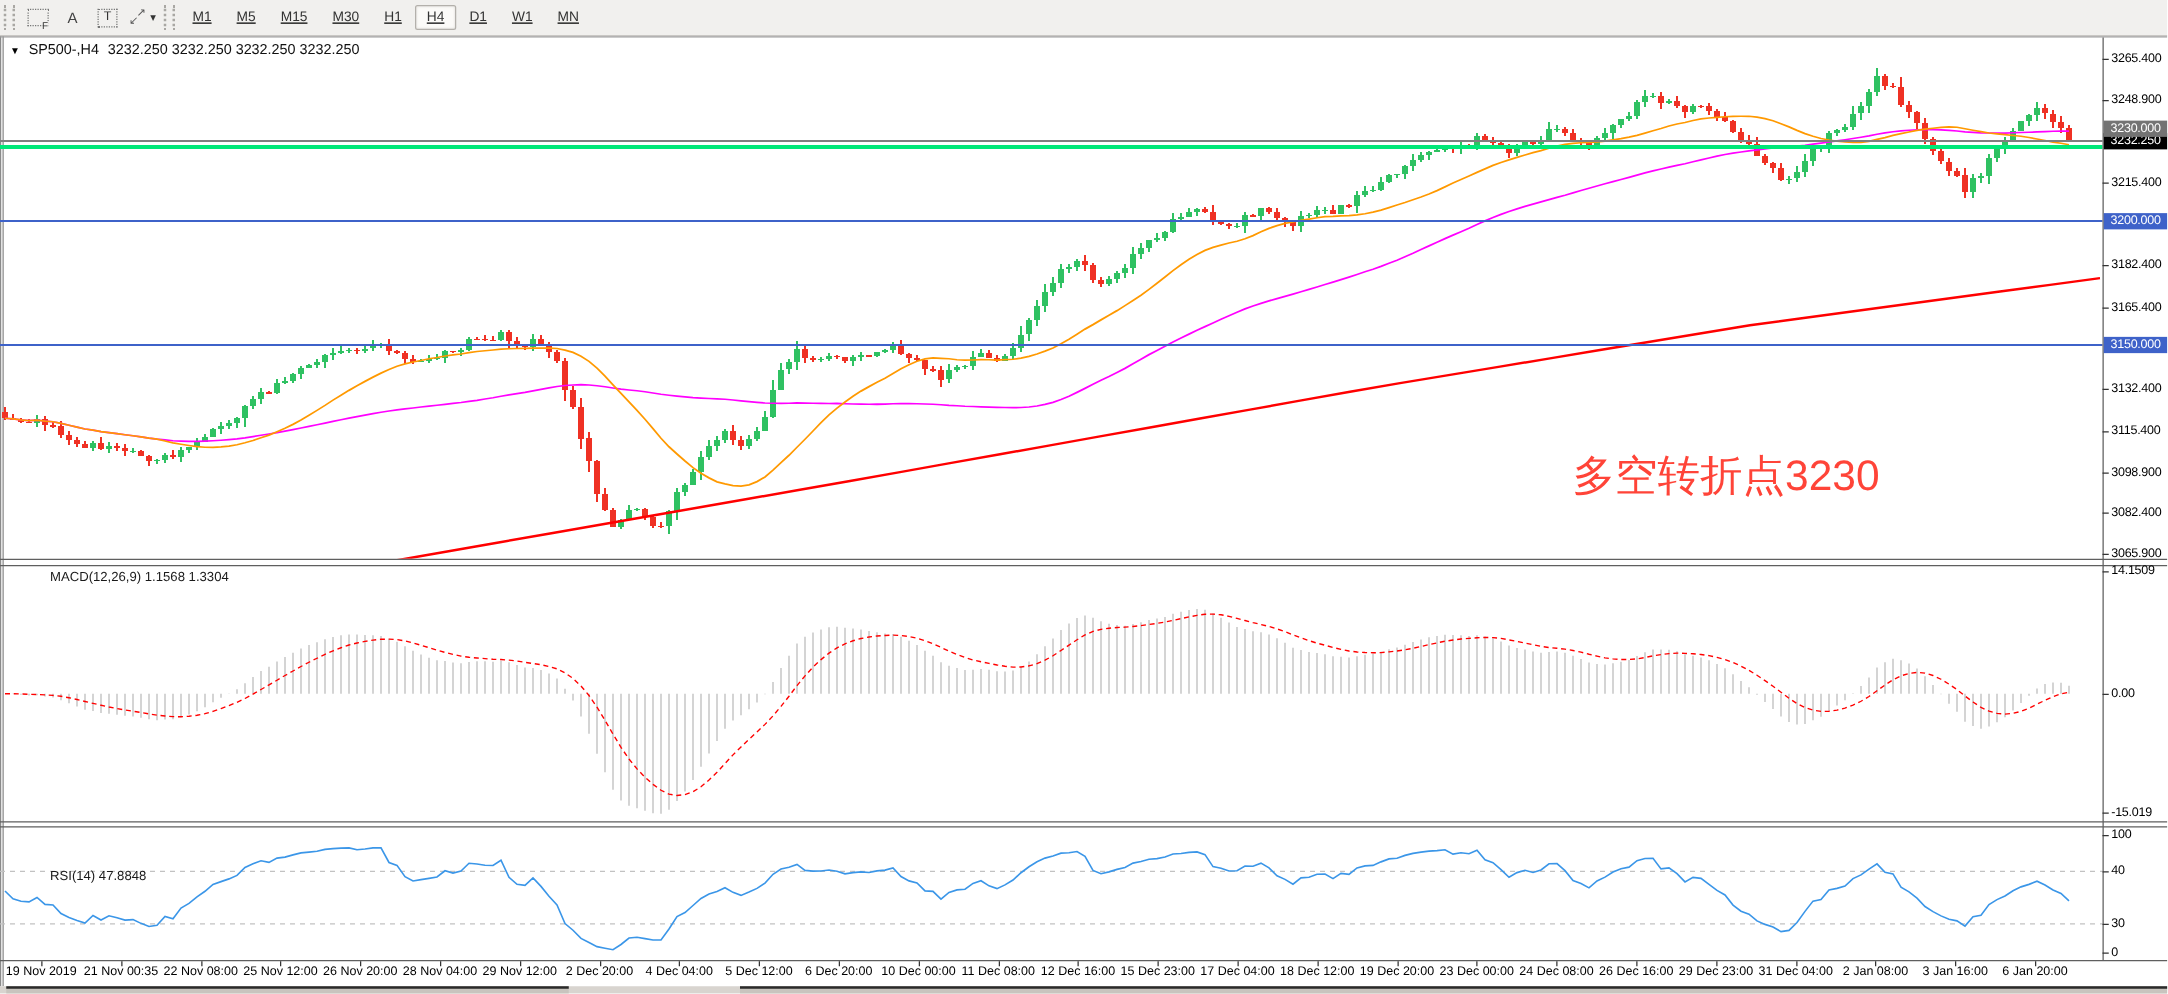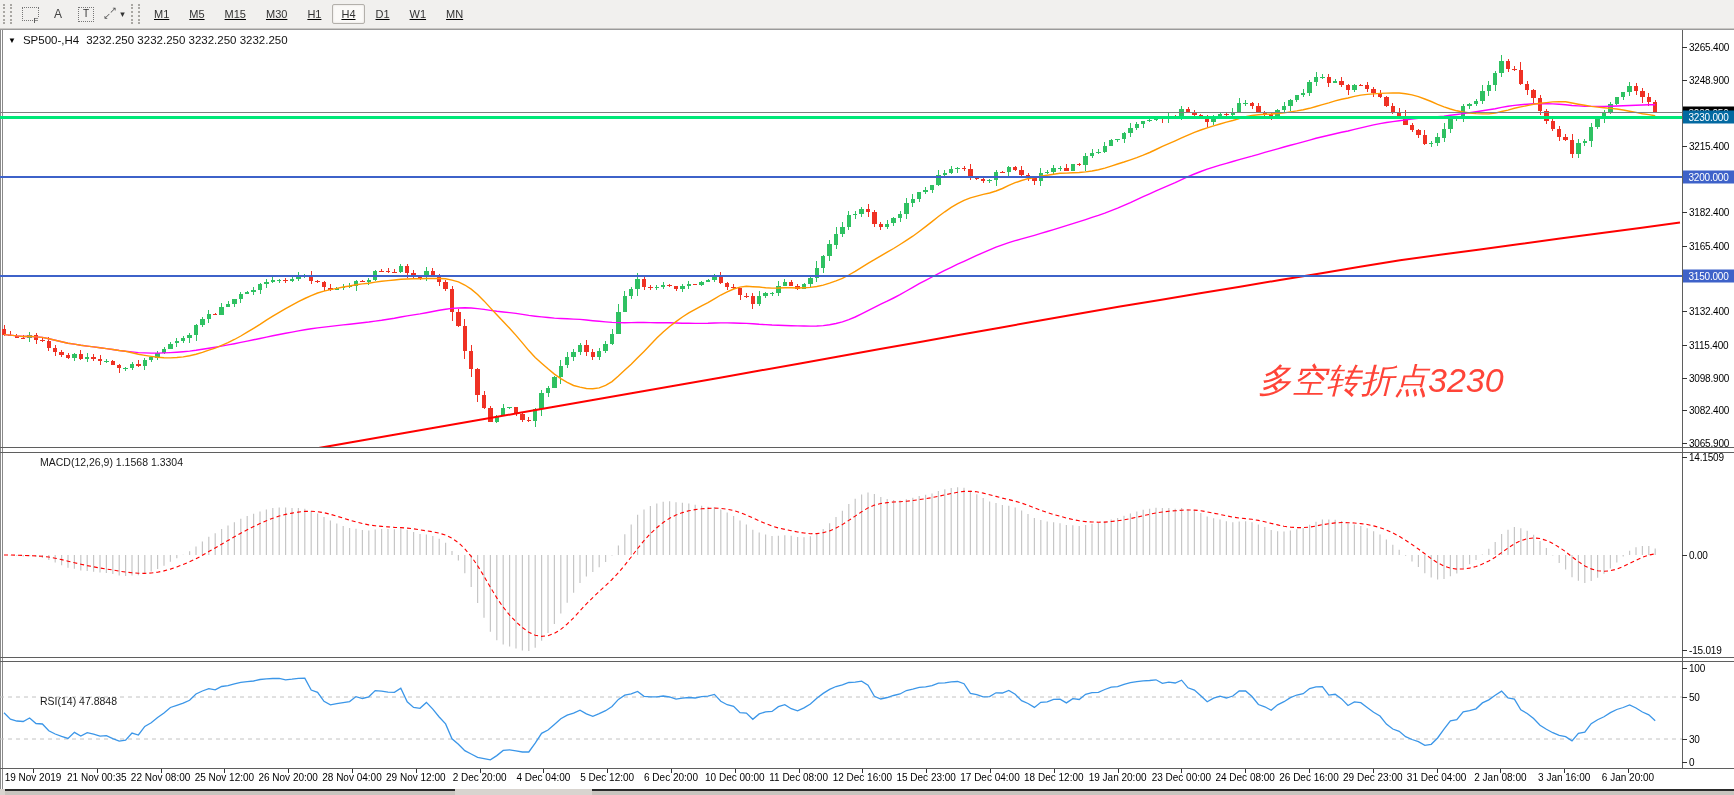--- a/index.html
+++ b/index.html
@@ -21,21 +21,21 @@
   .tf-btn{padding:3px 8px;font-size:11px;color:#333;border:1px solid transparent;border-radius:2px;margin:0 1px;cursor:default;}
   .tf-btn.active{background:#fbfaf8;border-color:#b3b0ab;box-shadow:inset 0 0 2px #d9d6d1;}
   
   .chartwin{position:absolute;left:0;top:29px;width:1734px;height:760px;background:#fff;border-left:3px double #8a8a8a;}
   .hline{position:absolute;left:0;width:1734px;height:1px;background:#5f5f5f;}
   .axis-sep{position:absolute;top:30px;height:738px;width:1px;left:1682px;background:#5f5f5f;}
   svg{position:absolute;left:0;overflow:hidden;}
   .chart-title{position:absolute;left:8px;top:34px;font-size:11.5px;color:#111;display:flex;gap:7px;align-items:center;}
   .chart-title .dd{font-size:8px;color:#000;}
   .ind-label{position:absolute;left:8px;font-size:10.5px;color:#1a1a1a;padding-left:32px;}
-  .annotation{position:absolute;left:1258px;top:358px;font-size:34px;font-weight:500;white-space:nowrap;font-style:italic;}
+  .annotation{position:absolute;left:1258px;top:358px;font-size:34px;font-weight:500;white-space:nowrap;}
   .axis-label{position:absolute;left:1689px;font-size:10px;color:#000;transform:translateY(-50%);white-space:nowrap;letter-spacing:-0.2px;}
   .axis-dash{position:absolute;left:1682px;width:5px;height:1px;background:#333;}
   .badge{position:absolute;left:1683px;width:51px;height:13px;line-height:13px;text-align:center;
          font-size:10px;color:#fff;transform:translateY(-50%);letter-spacing:-0.2px;z-index:3;}
   .badge.black{z-index:2;overflow:hidden;}
   .time-axis{position:absolute;left:0;top:769px;width:1734px;height:20px;}
   .time-label{position:absolute;top:3px;font-size:10px;color:#000;transform:translateX(-50%);white-space:nowrap;}
   .time-dash{position:absolute;top:0;width:1px;height:4px;background:#333;}
   .bottom-strip{position:absolute;left:0;top:789px;width:1734px;height:6px;background:#d8d4cf;}
   .bs-seg{position:absolute;top:0;height:6px;background:#c8c4be;border-top:2px solid #2a2a2a;box-sizing:border-box;}
@@ -913,35 +913,35 @@
      <div class="axis-label" style="top:311.0px">3132.400</div>
       <div class="axis-dash" style="top:344.7px"></div>
      <div class="axis-label" style="top:344.7px">3115.400</div>
       <div class="axis-dash" style="top:377.5px"></div>
      <div class="axis-label" style="top:377.5px">3098.900</div>
       <div class="axis-dash" style="top:410.2px"></div>
      <div class="axis-label" style="top:410.2px">3082.400</div>
       <div class="axis-dash" style="top:443.0px"></div>
      <div class="axis-label" style="top:443.0px">3065.900</div>
       <div class="badge black" style="top:112.8px;background:#000000;color:#ffffff">3232.250</div>
-      <div class="badge" style="top:117px;background:#0369a1;color:#ffffff">3230.000</div>
+      <div class="badge" style="top:103px;background:#737373;color:#ffffff">3230.000</div>
       <div class="badge" style="top:176.8px;background:#3e62c9;color:#ffffff">3200.000</div>
       <div class="badge" style="top:276.1px;background:#3e62c9;color:#ffffff">3150.000</div>
     </div>
   <div id="ind-axis">
       <div class="axis-dash" style="top:457px"></div>
      <div class="axis-label" style="top:457px">14.1509</div>
       <div class="axis-dash" style="top:555px"></div>
      <div class="axis-label" style="top:555px">0.00</div>
       <div class="axis-dash" style="top:650px"></div>
      <div class="axis-label" style="top:650px">-15.019</div>
       <div class="axis-dash" style="top:668px"></div>
      <div class="axis-label" style="top:668px">100</div>
       <div class="axis-dash" style="top:697px"></div>
-     <div class="axis-label" style="top:697px">50</div>
+     <div class="axis-label" style="top:697px">40</div>
       <div class="axis-dash" style="top:739px"></div>
      <div class="axis-label" style="top:739px">30</div>
       <div class="axis-dash" style="top:762px"></div>
      <div class="axis-label" style="top:762px">0</div>
     </div>
   <div class="time-axis" id="time-axis">
       <div class="time-dash" style="left:33.0px"></div>
      <div class="time-label" style="left:33.0px">19 Nov 2019</div>
       <div class="time-dash" style="left:96.8px"></div>
      <div class="time-label" style="left:96.8px">21 Nov 00:35</div>
@@ -969,21 +969,21 @@
      <div class="time-label" style="left:798.6px">11 Dec 08:00</div>
       <div class="time-dash" style="left:862.4px"></div>
      <div class="time-label" style="left:862.4px">12 Dec 16:00</div>
       <div class="time-dash" style="left:926.2px"></div>
      <div class="time-label" style="left:926.2px">15 Dec 23:00</div>
       <div class="time-dash" style="left:990.0px"></div>
      <div class="time-label" style="left:990.0px">17 Dec 04:00</div>
       <div class="time-dash" style="left:1053.8px"></div>
      <div class="time-label" style="left:1053.8px">18 Dec 12:00</div>
       <div class="time-dash" style="left:1117.6px"></div>
-     <div class="time-label" style="left:1117.6px">19 Jan 20:00</div>
+     <div class="time-label" style="left:1117.6px">19 Dec 20:00</div>
       <div class="time-dash" style="left:1181.4px"></div>
      <div class="time-label" style="left:1181.4px">23 Dec 00:00</div>
       <div class="time-dash" style="left:1245.2px"></div>
      <div class="time-label" style="left:1245.2px">24 Dec 08:00</div>
       <div class="time-dash" style="left:1309.0px"></div>
      <div class="time-label" style="left:1309.0px">26 Dec 16:00</div>
       <div class="time-dash" style="left:1372.8px"></div>
      <div class="time-label" style="left:1372.8px">29 Dec 23:00</div>
       <div class="time-dash" style="left:1436.6px"></div>
      <div class="time-label" style="left:1436.6px">31 Dec 04:00</div>

